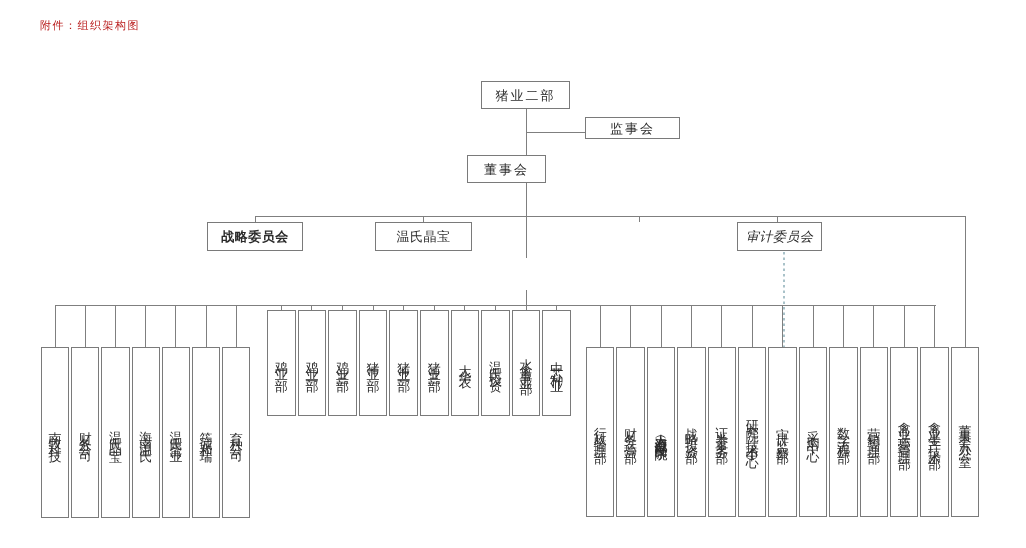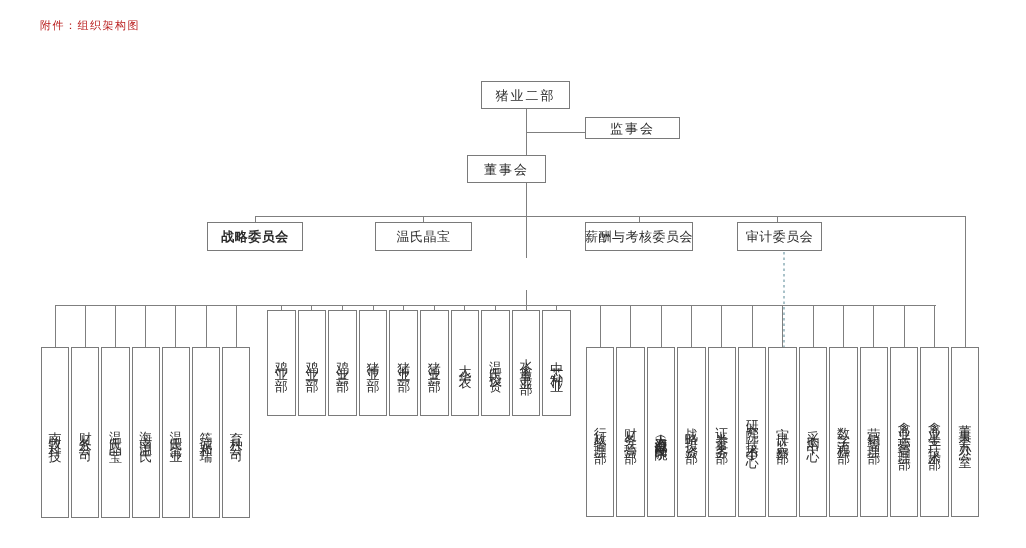--- a/index.html
+++ b/index.html
@@ -34,21 +34,21 @@
     font-size:13px;color:#2a2a2a;line-height:1;
     overflow:hidden;
   }
   
   #n-shareholders{left:481px;top:81px;width:89px;height:28px;}
   #n-supervisory {left:585px;top:117px;width:95px;height:22px;}
   #n-board       {left:467px;top:155px;width:79px;height:28px;}
   #n-com-0{left:207px;top:222px;width:96px;height:29px;font-weight:bold;}
   #n-com-1{left:375px;top:222px;width:97px;height:29px;}
   #n-com-2{left:585px;top:222px;width:108px;height:29px;}
-  #n-com-3{left:737px;top:222px;width:85px;height:29px;}
+  #n-com-3{left:737px;top:222px;width:85px;height:29px;font-style:italic;}
   #n-president{left:478px;top:258px;width:76px;height:32px;}
 </style>
 </head>
 <body>
 
 <div class="page">
   <div class="doc-title">附件：组织架构图</div>
 
   <svg id="connectors" width="1026" height="548">
       <line x1="526" y1="109" x2="526" y2="155" stroke="#7f7f7f" stroke-width="1" shape-rendering="crispEdges"></line>
@@ -93,21 +93,20 @@
       <line x1="904.2" y1="305" x2="904.2" y2="347" stroke="#7f7f7f" stroke-width="1" shape-rendering="crispEdges"></line>
       <line x1="934.6" y1="305" x2="934.6" y2="347" stroke="#7f7f7f" stroke-width="1" shape-rendering="crispEdges"></line>
     </svg>
 
   <div class="node" id="n-shareholders">猪业二部</div>
   <div class="node" id="n-supervisory">监事会</div>
   <div class="node" id="n-board">董事会</div>
 
   <div class="node committee" id="n-com-0">战略委员会</div>
   <div class="node committee" id="n-com-1">温氏晶宝</div>
-  <div class="node committee" id="n-com-2">薪酬与考核委员会</div>
   <div class="node committee" id="n-com-3">审计委员会</div>
 
 
   <div id="group-left">
       <div class="vbox" style="left: 41px; top: 347px; width: 28.2px; height: 171px; letter-spacing: 6px;">南牧科技</div>
       <div class="vbox" style="left: 71.2px; top: 347px; width: 28.2px; height: 171px; letter-spacing: 6px;">财务公司</div>
       <div class="vbox" style="left: 101.4px; top: 347px; width: 28.2px; height: 171px; letter-spacing: 6px;">温氏晶宝</div>
       <div class="vbox" style="left: 131.6px; top: 347px; width: 28.2px; height: 171px; letter-spacing: 6px;">海南温氏</div>
       <div class="vbox" style="left: 161.8px; top: 347px; width: 28.2px; height: 171px; letter-spacing: 6px;">温氏蛋业</div>
       <div class="vbox" style="left: 192px; top: 347px; width: 28.2px; height: 171px; letter-spacing: 6px;">筠诚和瑞</div>

